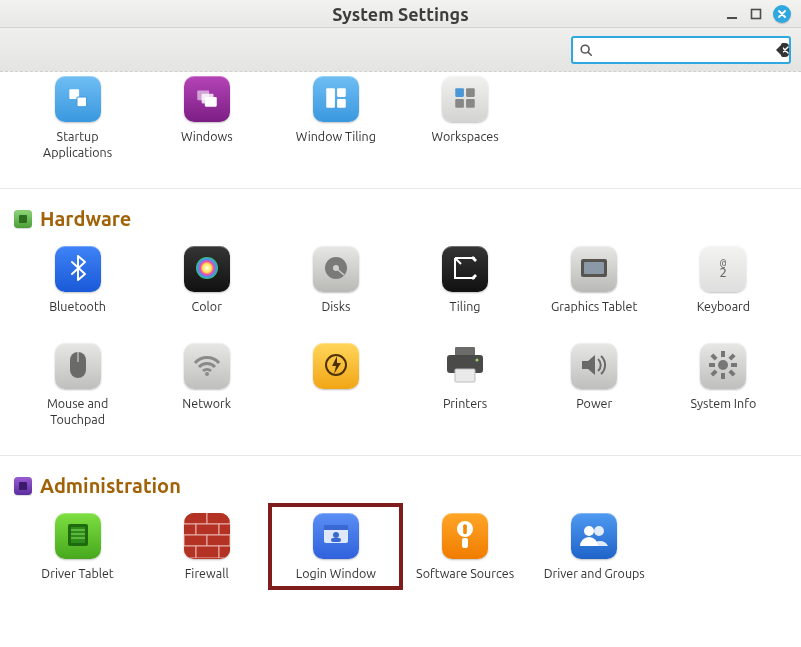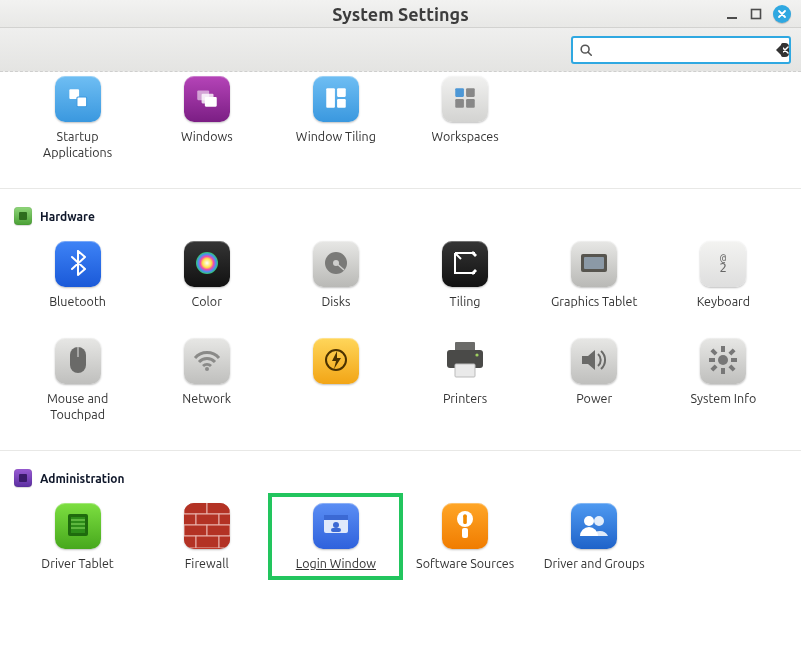--- a/index.html
+++ b/index.html
@@ -107,22 +107,22 @@
   }
   .category {
     padding: 10px 10px 18px 10px;
   }
   .cat-header {
     display: flex;
     align-items: center;
     gap: 8px;
     padding: 8px 4px 12px 4px;
     font-weight: 600;
-    font-size: 12px;
-    color: #0f172a;
+    font-size: 20px;
+    color: #a16207;
   }
   .cat-badge {
     width: 18px; height: 18px;
     border-radius: 4px;
     display: flex; align-items: center; justify-content: center;
     box-shadow: inset 0 0 1px rgba(0,0,0,.3), 0 1px 1px rgba(0,0,0,.15);
   }
   .cat-badge svg { display:block; }
   .sep {
     height: 1px;
@@ -154,24 +154,23 @@
   }
   .icon-box.flat { box-shadow: none; }
   .icon-label {
     font-size: 12.5px;
     color: #333;
     line-height: 1.25;
     max-width: 110px;
     word-wrap: break-word;
   }
   .highlight {
-    border: 4px solid #22c55e;
+    border: 4px solid #7f1d1d;
     padding: 6px 2px 4px 2px;
     margin: -10px -6px -8px -6px;
-    text-decoration: underline;
   }
   
   .top-partial .icon-box { margin-top: -10px; }
 </style>
 </head>
 <body>
 
 <div class="titlebar">
   <div class="title">System Settings</div>
   <div class="window-controls">

